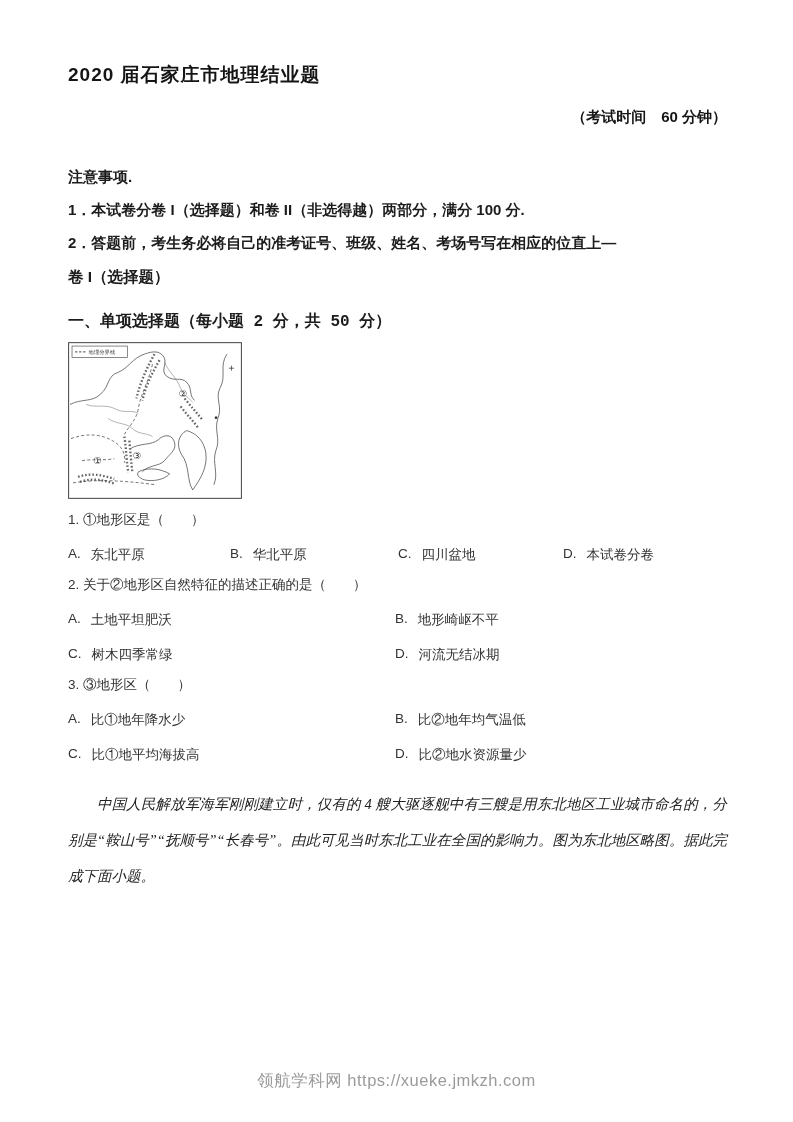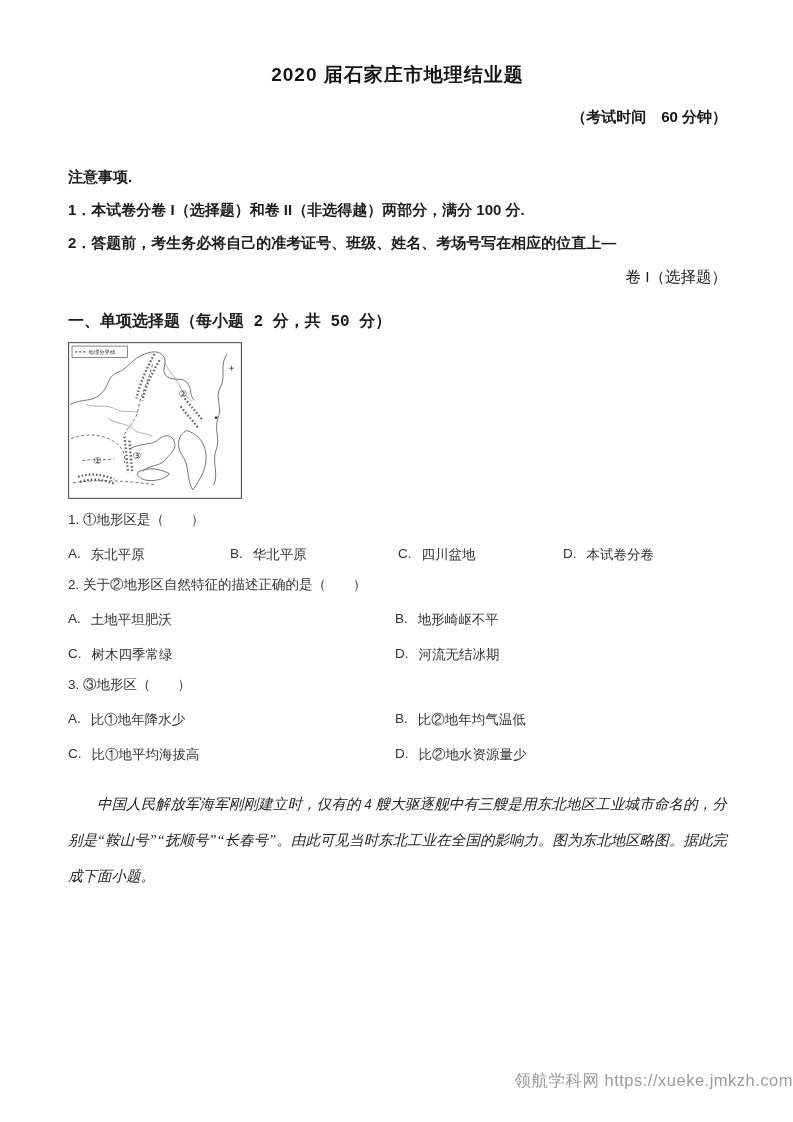--- a/index.html
+++ b/index.html
@@ -10,21 +10,20 @@
     height: 1122px;
     margin: 0 auto;
     background: #ffffff;
     overflow: hidden;
     color: #1c1c1c;
     font-family: "Liberation Serif", serif;
   }
   .content { padding: 62px 66px 0 68px; }
 
   .title {
-    text-align: center;
     font-family: "Liberation Sans", sans-serif;
     font-weight: 700;
     font-size: 19px;
     letter-spacing: 1px;
     color: #151515;
   }
   .subtitle {
     text-align: right;
     font-family: "Liberation Sans", sans-serif;
     font-weight: 700;
@@ -40,23 +39,23 @@
   }
   .notice-item {
     margin-top: 12px;
     font-family: "Liberation Sans", sans-serif;
     font-weight: 700;
     font-size: 15px;
     line-height: 21px;
   }
   .part-title {
     margin-top: 14px;
-    text-align: right;
-    font-family: "Liberation Sans", sans-serif;
-    font-weight: 400;
+    text-align: left;
+    font-family: "Liberation Sans", sans-serif;
+    font-weight: 700;
     font-size: 15.5px;
   }
   .sec-heading {
     margin-top: 23px;
     font-family: Liberation Mono, monospace;
     font-weight: 700;
     font-size: 16px;
   }
   .passage {
     margin-top: 15px;
@@ -98,21 +97,21 @@
   .four .opt:nth-child(1) { width: 162px; }
   .four .opt:nth-child(2) { width: 168px; }
   .four .opt:nth-child(3) { width: 165px; }
   .two .opt:nth-child(1) { width: 327px; }
 
   .footer {
     position: absolute;
     left: 0;
     bottom: 30px;
     width: 100%;
-    text-align: right;
+    text-align: center;
     font-family: "Liberation Sans", sans-serif;
     font-size: 16.5px;
     color: #9b9b9b;
     letter-spacing: 0.5px;
   }
 
   
   .m-border { fill: none; stroke: #444; stroke-width: 1; }
   .coast   { fill: none; stroke: #555; stroke-width: 0.8; }
   .river   { fill: none; stroke: #666; stroke-width: 0.5; }

